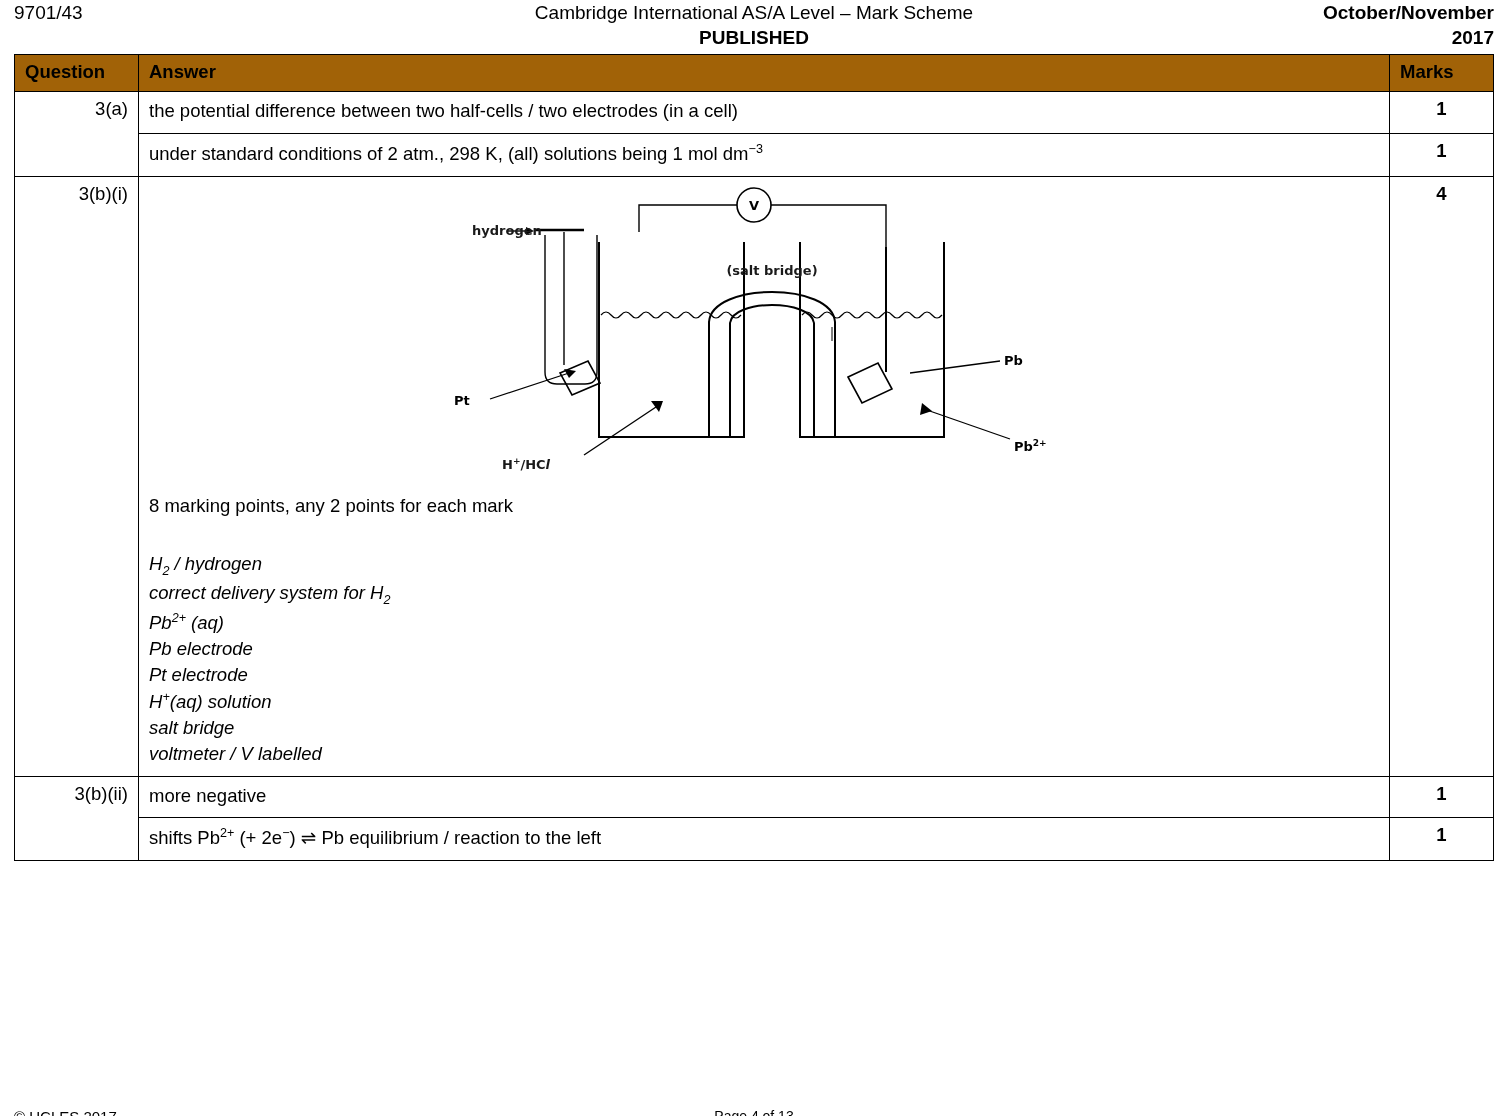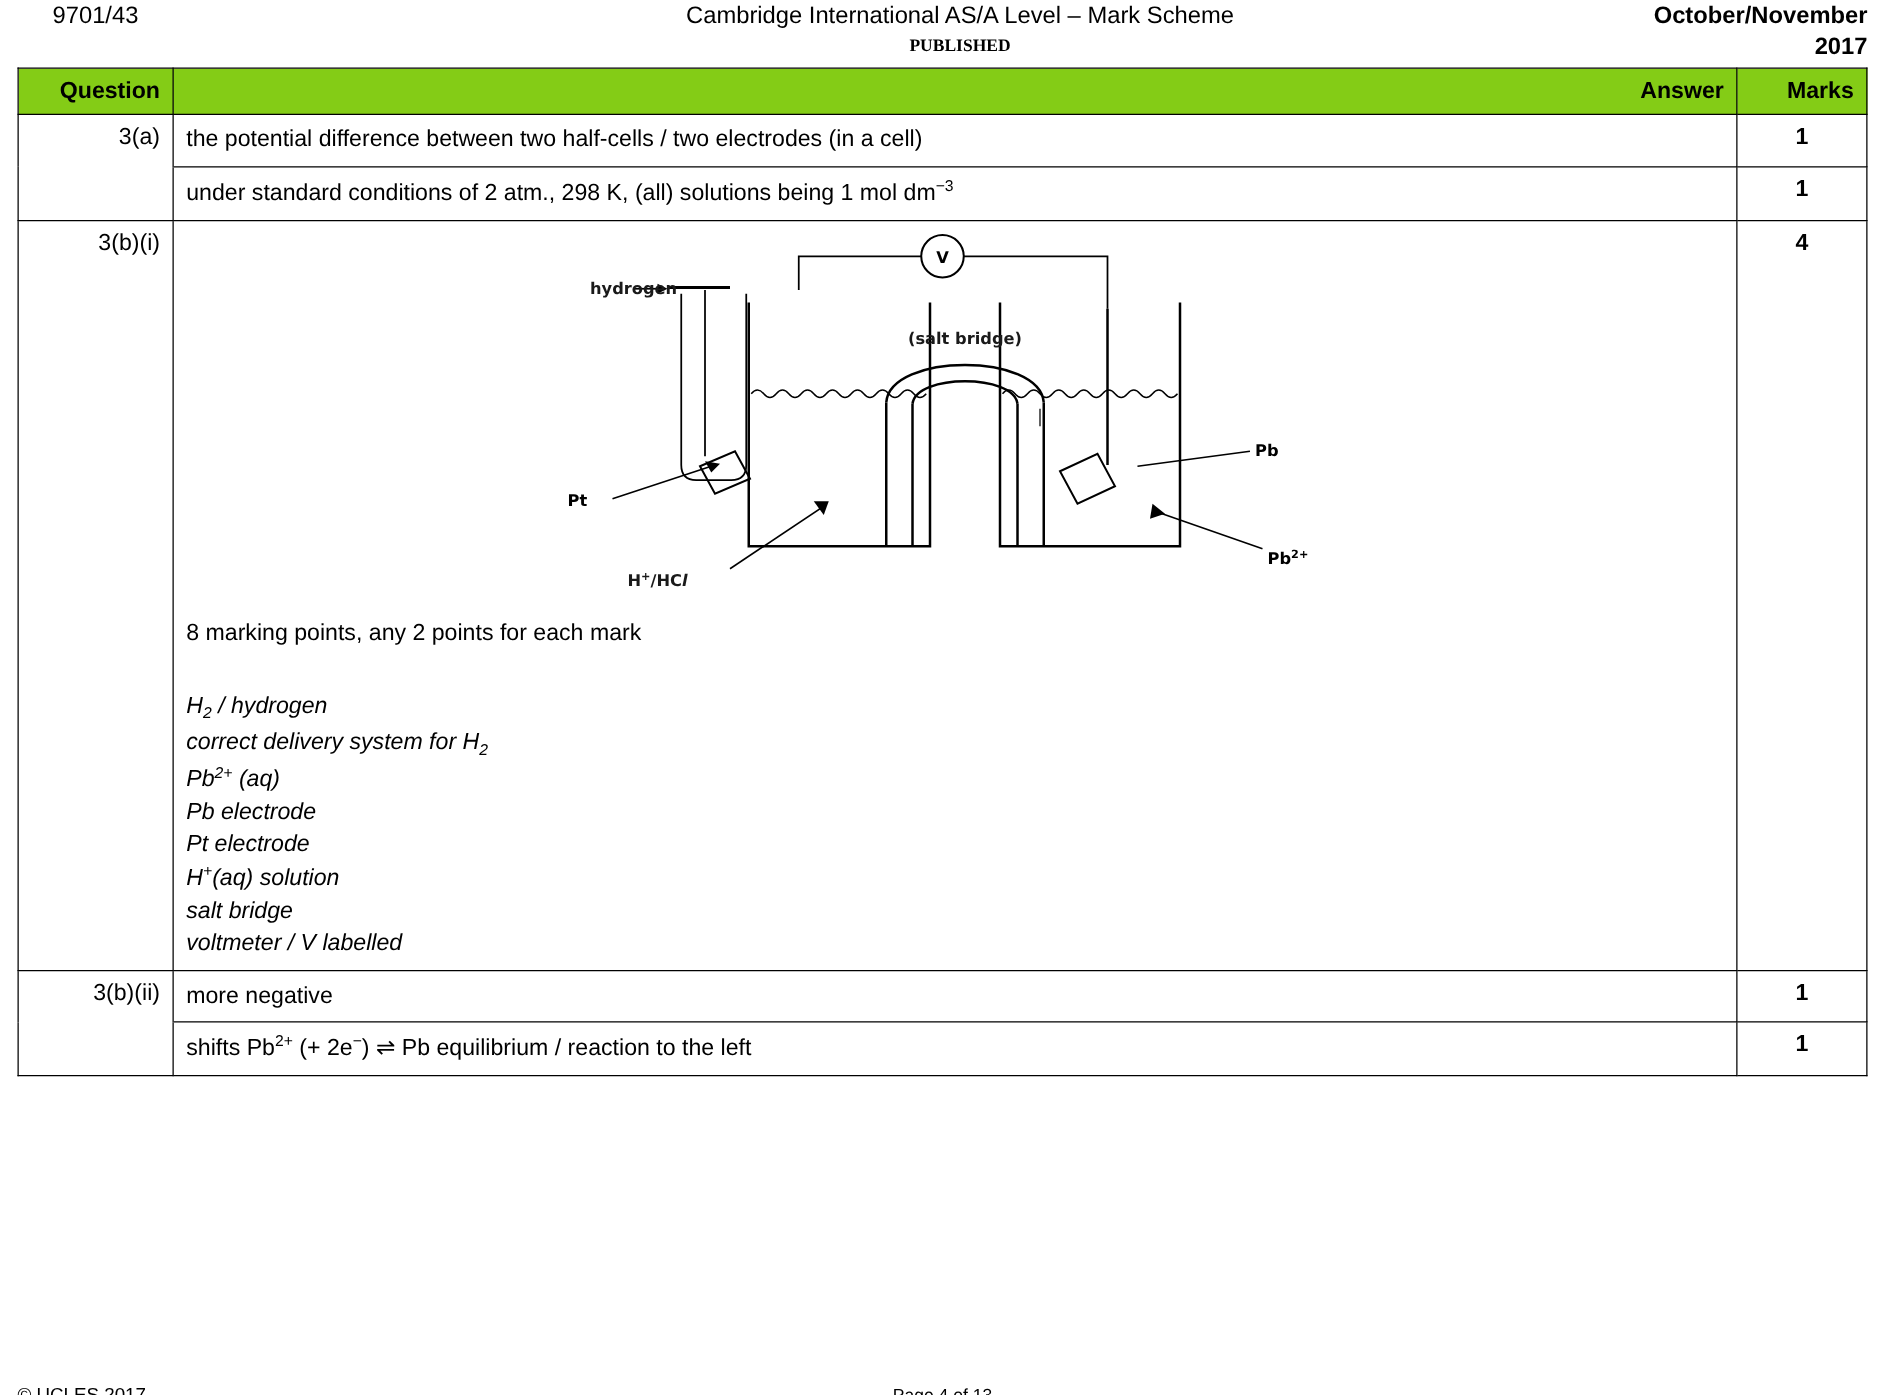--- a/index.html
+++ b/index.html
@@ -20,40 +20,38 @@
     width: 1508px;
     height: 1116px;
     box-sizing: border-box;
     padding: 0 14px;
   }
   
   .header {
     position: relative;
     height: 50px;
     font-size: 19px;
-    margin-left: 28px;
   }
   .hdr-left {
     position: absolute;
     left: 0;
     top: 0;
     line-height: 25px;
   }
   .hdr-center {
     position: absolute;
     left: 0;
     right: 0;
     top: 0;
     text-align: center;
     line-height: 25px;
   }
   .hdr-center .published {
     font-weight: bold;
-    font-size: 14px;
-    font-family: Liberation Serif, serif;
+    font-size: 19px;
   }
   .hdr-right {
     position: absolute;
     right: 0;
     top: 0;
     text-align: right;
     line-height: 25px;
     font-weight: bold;
   }
   
@@ -65,22 +63,22 @@
   }
   table.marks td, table.marks th {
     border: 1px solid #000000;
     vertical-align: top;
     padding: 6px 10px 8px 10px;
     font-size: 18.5px;
   }
   .col-q { width: 124px; }
   .col-m { width: 104px; }
   thead th {
-    background: #84cc16;
-    text-align: right;
+    background: #a16207;
+    text-align: left;
     font-weight: bold;
     font-size: 19px;
     padding: 8px 4px;
     vertical-align: middle;
   }
   td.qcell {
     text-align: right;
     padding-top: 10px;
   }
   td.mcell {

